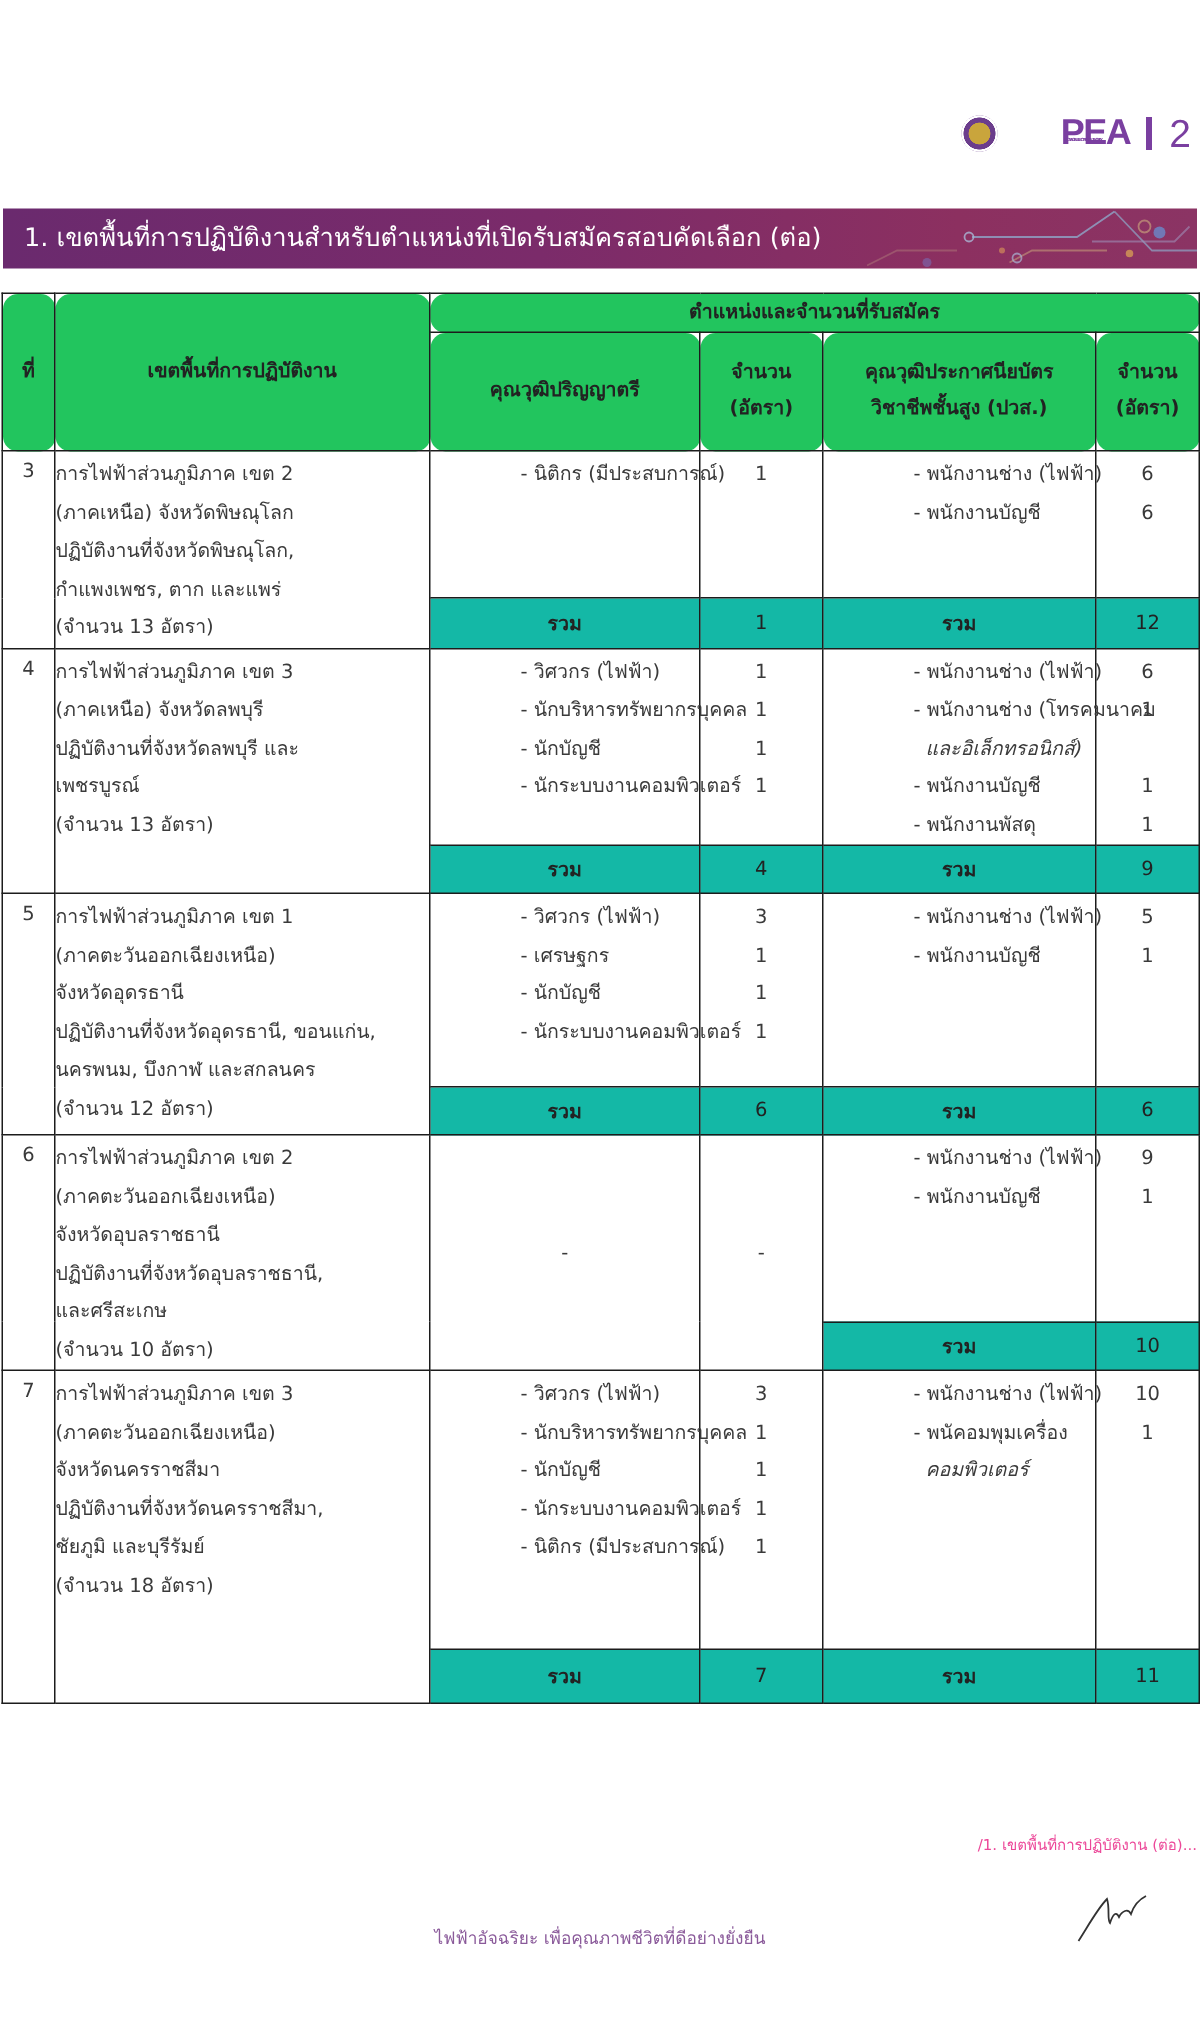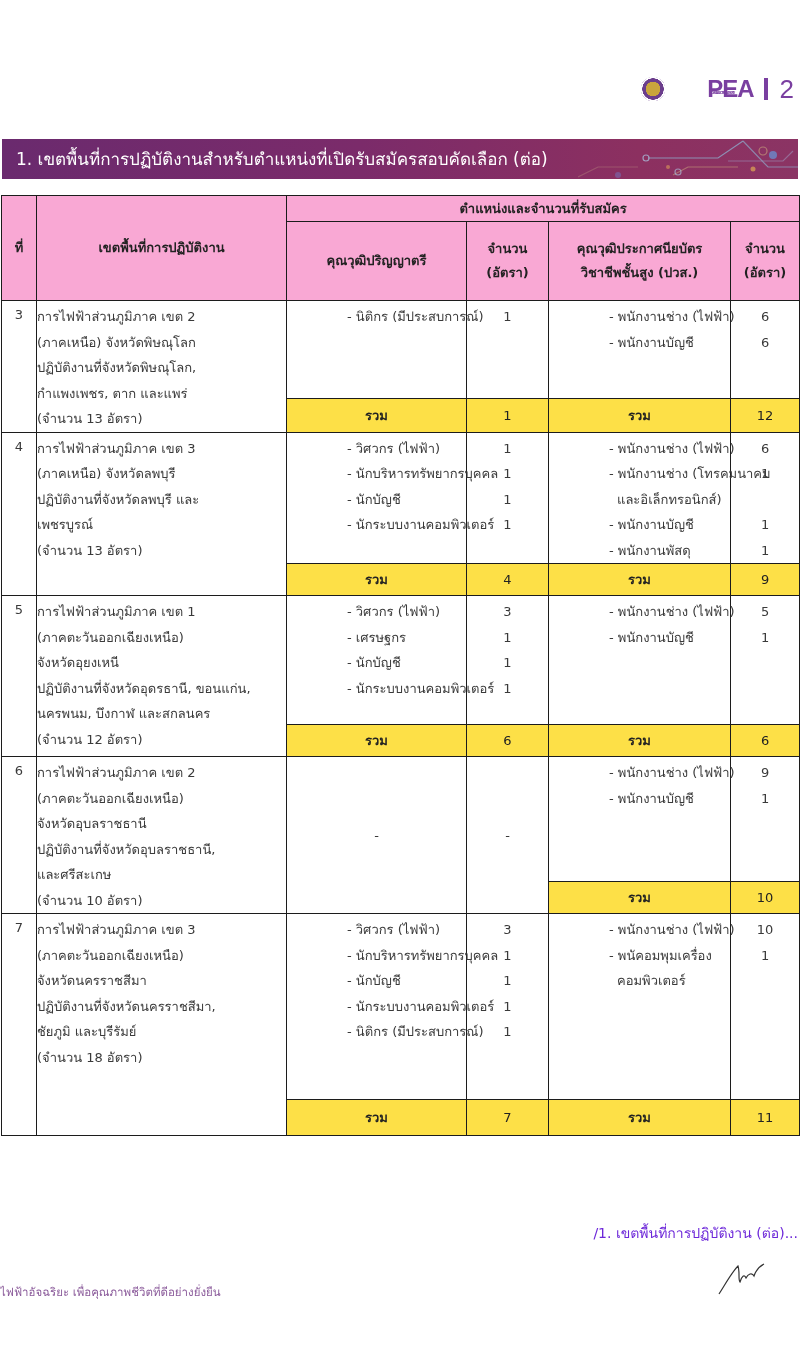--- a/index.html
+++ b/index.html
@@ -94,27 +94,28 @@
     border-collapse: collapse;
     table-layout: fixed;
     font-size: 13px;
   }
   table.main td, table.main th {
     border: 1.6px solid #1c1c1c;
     padding: 0;
     vertical-align: top;
   }
   th {
-    background: #f9a8d4;
+    background: #22c55e;
     font-weight: bold;
     color: #222;
     text-align: center;
     vertical-align: middle !important;
     font-size: 13px;
     line-height: 24px;
+    border-radius: 10px;
   }
   th.th-group { height: 25px; }
   th.th-sub { height: 78px; }
   td.no {
     text-align: center;
     padding-top: 6px !important;
     font-size: 13px;
   }
   td.area {
     text-align: left;
@@ -132,44 +133,45 @@
     line-height: 25.5px;
     padding-top: 3px !important;
     font-size: 13px;
   }
   td.empty-cell {
     text-align: center;
     vertical-align: middle !important;
     font-size: 13px;
   }
   .pos-line { white-space: nowrap; margin-left: 48px; }
-  .pos-line.cont { padding-left: 8px; }
+  .pos-line.cont { padding-left: 8px; font-style: italic; }
   tr.sum td {
-    background: #fde047;
+    background: #14b8a6;
     text-align: center;
     vertical-align: middle;
     font-weight: bold;
     height: 31px;
     font-size: 13px;
     color: #222;
   }
   tr.sum td.sum-val { font-weight: normal; }
 
   .continuation {
     position: absolute;
     right: 2px;
     top: 1222px;
-    font-size: 14px;
-    color: #6d28d9;
+    font-size: 10px;
+    color: #ec4899;
   }
   .footer {
     position: absolute;
     left: 0;
     width: 800px;
     top: 1284px;
+    text-align: center;
     color: #8a5a9a;
     font-size: 11.5px;
     line-height: 17px;
   }
   .signature {
     position: absolute;
     left: 716px;
     top: 1258px;
   }
 </style>
@@ -311,21 +313,21 @@
       <td class="sum-val">4</td>
       <td>รวม</td>
       <td class="sum-val">9</td>
     </tr>
 
     <tr style="height:129px">
       <td rowspan="2" class="no">5</td>
       <td rowspan="2" class="area">
         <div>การไฟฟ้าส่วนภูมิภาค เขต 1</div>
         <div>(ภาคตะวันออกเฉียงเหนือ)</div>
-        <div>จังหวัดอุยงเหนี</div>
+        <div>จังหวัดอุดรธานี</div>
         <div>ปฏิบัติงานที่จังหวัดอุดรธานี, ขอนแก่น,</div>
         <div>นครพนม, บึงกาฬ และสกลนคร</div>
         <div>(จำนวน 12 อัตรา)</div>
       </td>
       <td class="list">
         <div class="pos-line">- วิศวกร (ไฟฟ้า)</div>
         <div class="pos-line">- เศรษฐกร</div>
         <div class="pos-line">- นักบัญชี</div>
         <div class="pos-line">- นักระบบงานคอมพิวเตอร์</div>
       </td>

